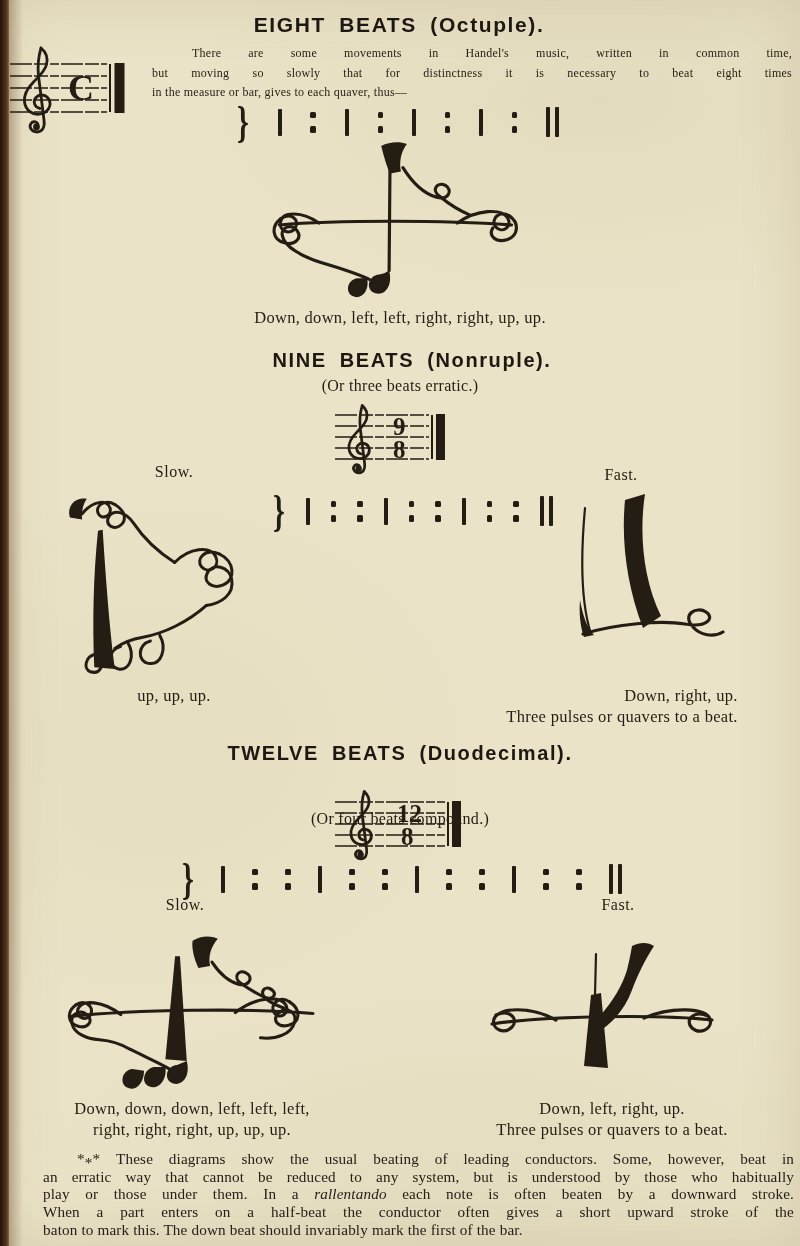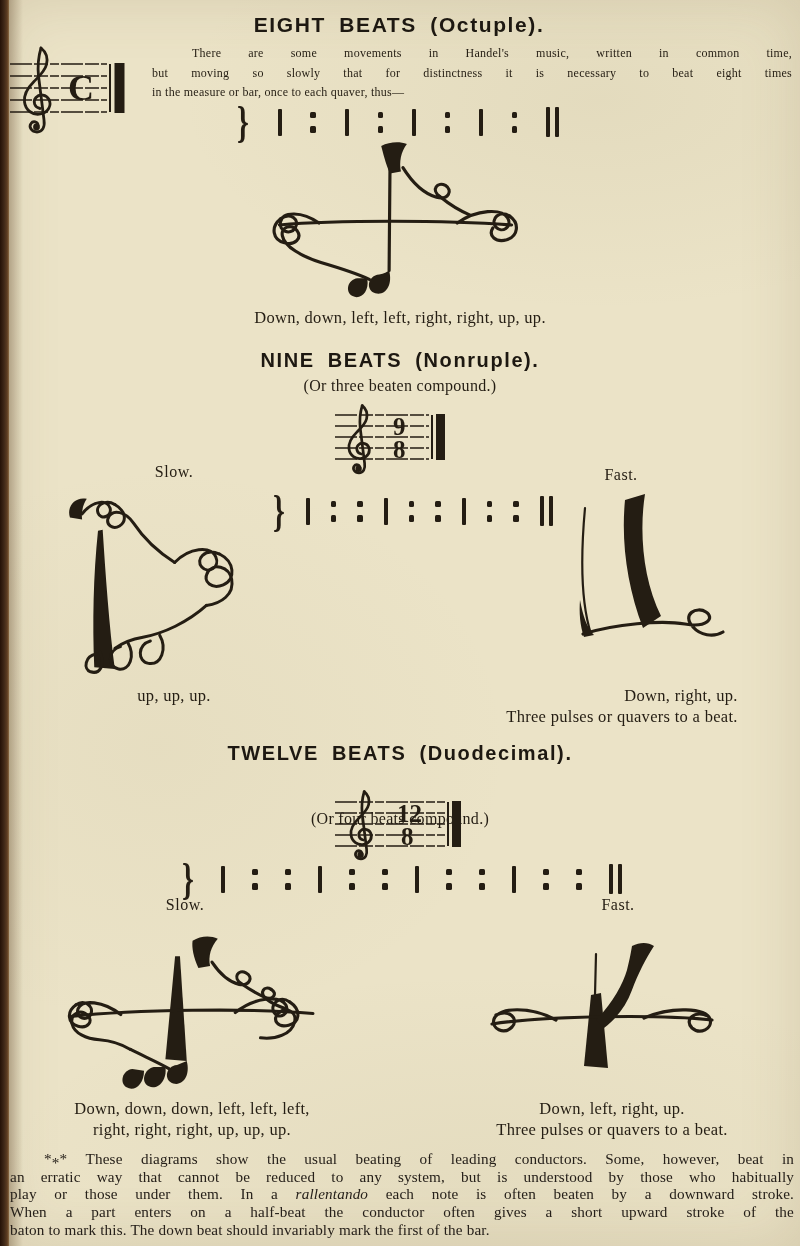--- a/index.html
+++ b/index.html
@@ -61,21 +61,21 @@
   }
   svg{display:block;overflow:visible;}
   svg .stroke{fill:none;stroke:var(--ink);stroke-width:3.2;stroke-linecap:round;stroke-linejoin:round;}
   svg .thin{stroke-width:2.2;}
   svg .fill{fill:var(--ink);stroke:none;}
   svg .staffline{fill:none;stroke:var(--ink);stroke-width:1.6;stroke-dasharray:22 2 14 2 9 2;}
   svg text.tsig{font-family:"Liberation Serif",serif;font-weight:bold;fill:var(--ink);}
   .footnote{
     width:784px;font-size:15.2px;line-height:17.7px;letter-spacing:.15px;color:#26201a;
   }
-  .footnote .ln{display:block;text-align:justify;text-align-last:justify;}
+  .footnote .ln{display:block;text-align:justify;text-align-last:justify;padding-left:33px;}
   .footnote .ln.last{text-align-last:left;}
   .footnote .indent{display:inline-block;width:34px;}
   .fn-marker i{font-style:normal;}
   .fn-marker .low{display:inline-block;transform:translateY(4px);}
   .italic{font-style:italic;}
 </style>
 </head>
 <body>
 
 <div class="page">
@@ -98,21 +98,21 @@
       <circle class="fill" cx="19.5" cy="81" r="3.4"></circle>
     </g>
     <text class="tsig" x="60" y="54" font-size="36">C</text>
     <rect class="fill" x="101" y="18" width="2" height="48"></rect>
     <rect class="fill" x="106.5" y="17" width="10" height="50"></rect>
   </svg>
 
   <div class="abs intro" style="left:152px;top:44px;">
     <span class="ln first">There are some movements in Handel's music, written in common time,</span>
     <span class="ln">but moving so slowly that for distinctness it is necessary to beat eight times</span>
-    <span class="ln last">in the measure or bar, once to each quaver, thus—</span>
+    <span class="ln last">in the measure or bar, gives to each quaver, thus—</span>
   </div>
 
   <div class="abs pattern-row" style="left:237px;top:106px;width:322px;height:32px;">
       <span class="tok-brace">}</span>
       <span class="tok-bar"></span>
       <span class="tok-colon">
         <i></i>
         <i></i>
       </span>
       <span class="tok-bar"></span>
@@ -145,22 +145,22 @@
     <path class="stroke" d="M248,77 C258,84 257,97 245,101 C234,104 226,97 231,89"></path>
     <path class="fill" d="M118,6 C126,2 136,1 144,4 C138,12 136,22 138,32 L127,34 C122,23 120,13 118,6 Z"></path>
     <path class="stroke" d="M140,28 C150,44 160,54 174,58 C186,61 191,51 183,46 C175,42 168,50 177,57"></path>
     <path class="stroke" d="M177,57 C188,66 198,72 208,76"></path>
     <path class="fill" d="M126,132 C130,147 122,158 112,155 C102,152 104,137 116,136 C121,135.5 124,133 126,132 Z"></path>
     <path class="fill" d="M104,141 C106,154 97,162 89,158 C81,154 84,141 94,140 C98,139.5 102,140 104,141 Z"></path>
   </svg>
 
   <div class="abs ctr caption" style="left:400px;top:308px;">Down, down, left, left, right, right, up, up.</div>
 
-  <h1 class="abs ctr sec-title" style="left:400px;top:349px;font-size:20px;">NINE BEATS (Nonruple).</h1>
-  <div class="abs ctr subtitle" style="left:400px;top:377px;">(Or three beaten compound.)</div>
+  <h1 class="abs ctr sec-title" style="left:412px;top:349px;font-size:20px;">NINE BEATS (Nonruple).</h1>
+  <div class="abs ctr subtitle" style="left:400px;top:377px;">(Or three beats erratic.)</div>
 
   <svg class="abs" style="left:333px;top:398px;" width="124" height="78" viewBox="0 0 124 78">
     <g>
       <path class="staffline" d="M2,17 H96"></path>
       <path class="staffline" d="M2,28 H96"></path>
       <path class="staffline" d="M2,39 H96"></path>
       <path class="staffline" d="M2,50 H96"></path>
       <path class="staffline" d="M2,61 H96"></path>
     </g>
     <g transform="translate(10,6) scale(0.8)">

